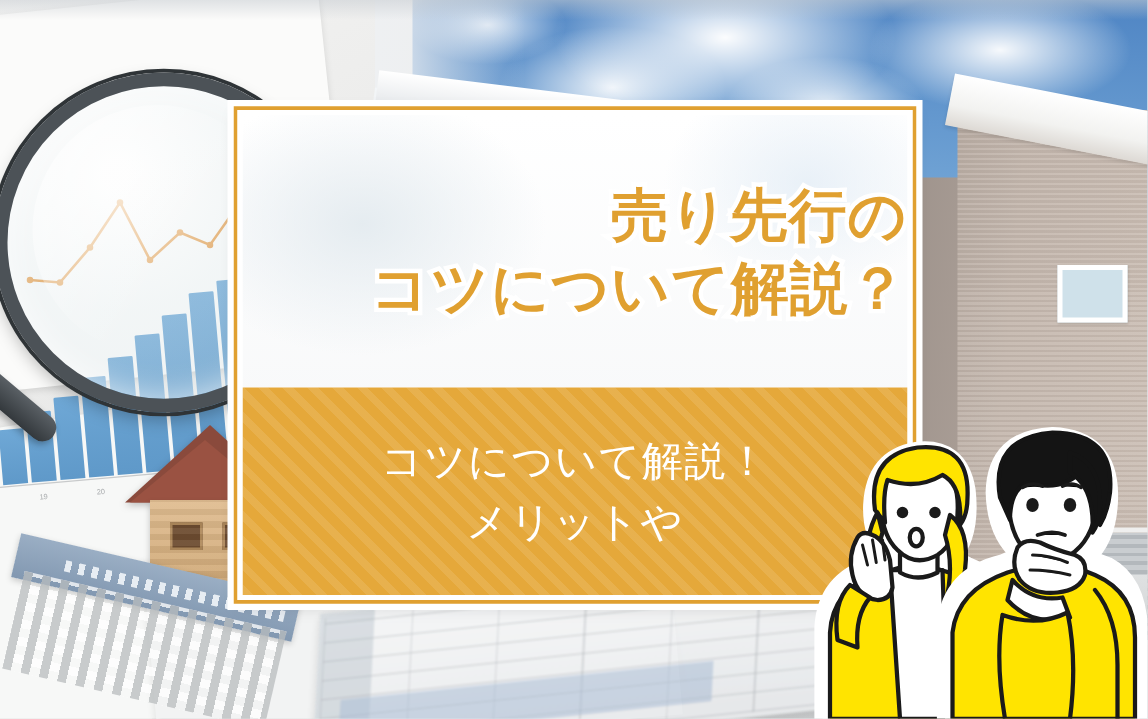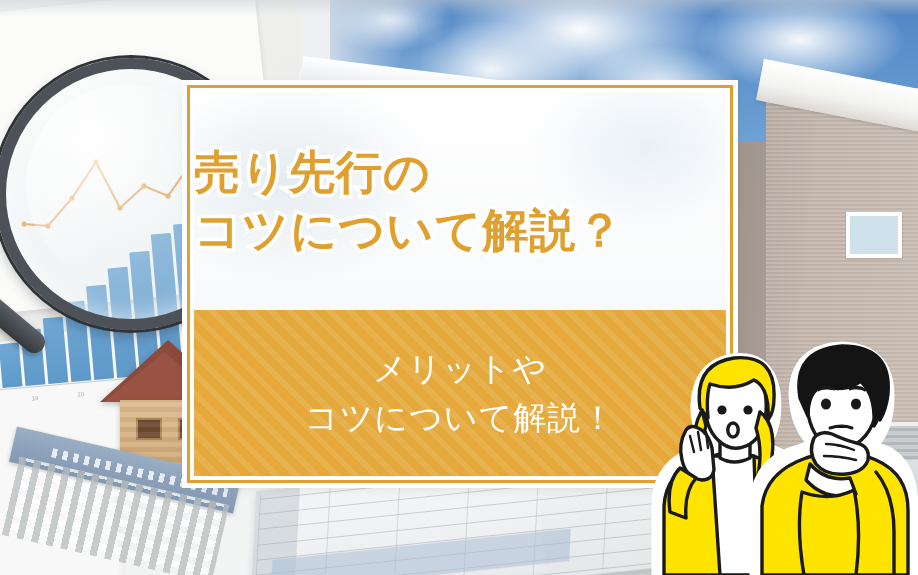--- a/index.html
+++ b/index.html
@@ -160,21 +160,21 @@
     position:absolute;left:190px;top:88px;width:540px;height:392px;
     background:#ffffff;
     border:4px solid #ffffff;
     box-shadow:0 0 0 3px #e0a030, 0 0 0 8px #ffffff, 0 4px 14px rgba(0,0,0,.18);
     box-sizing:border-box;
     overflow:hidden;
   }
   .card-top{
     position:relative;height:218px;
     background:linear-gradient(180deg, rgba(255,255,255,.93) 0%, rgba(255,255,255,.88) 100%);
-    display:flex;flex-direction:column;align-items:flex-start;justify-content:center;gap:4px;
+    display:flex;flex-direction:column;align-items:flex-end;justify-content:center;gap:4px;
   }
   .card-top:before{
     content:"";position:absolute;inset:0;
     background:
       radial-gradient(ellipse 210px 150px at 18% 40%, rgba(225,233,238,.85) 0%, rgba(255,255,255,0) 70%),
       radial-gradient(ellipse 160px 120px at 85% 25%, rgba(224,235,245,.7) 0%, rgba(255,255,255,0) 72%),
       linear-gradient(180deg, rgba(255,255,255,.85), rgba(248,249,250,.95));
   }
   .ttl{
     position:relative;z-index:2;
@@ -291,22 +291,22 @@
 
     <div class="topstrip"></div>
   </div>
 
   <div class="card">
     <div class="card-top">
       <div class="ttl">売り先行の</div>
       <div class="ttl">コツについて解説？</div>
     </div>
     <div class="card-bottom">
+      <div class="sub">コツについて解説！</div>
       <div class="sub">メリットや</div>
-      <div class="sub">コツについて解説！</div>
     </div>
   </div>
 
   <div class="chars">
     <svg width="268" height="243" viewBox="0 0 268 243">
       <g stroke="#1a1a1a" stroke-width="3.4" stroke-linejoin="round" stroke-linecap="round">
 
         <g>
 
           <path d="M8 243 L8 170 Q10 132 48 120 L60 114 Q46 96 47 72 Q49 34 83 28 Q118 24 124 60 Q128 96 112 114 L124 120 Q160 134 160 172 L160 243 Z" fill="#ffffff" stroke="#ffffff" stroke-width="13"></path>

